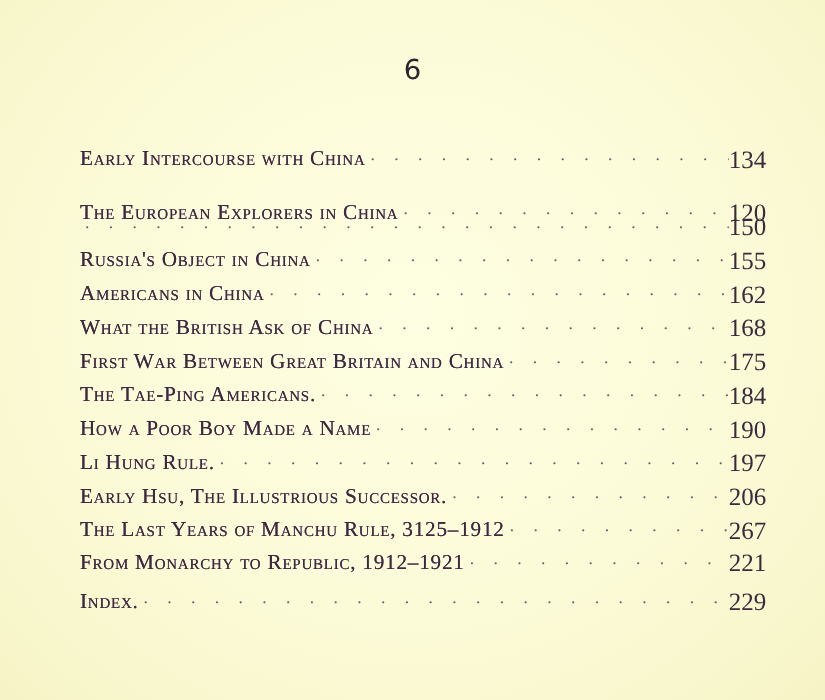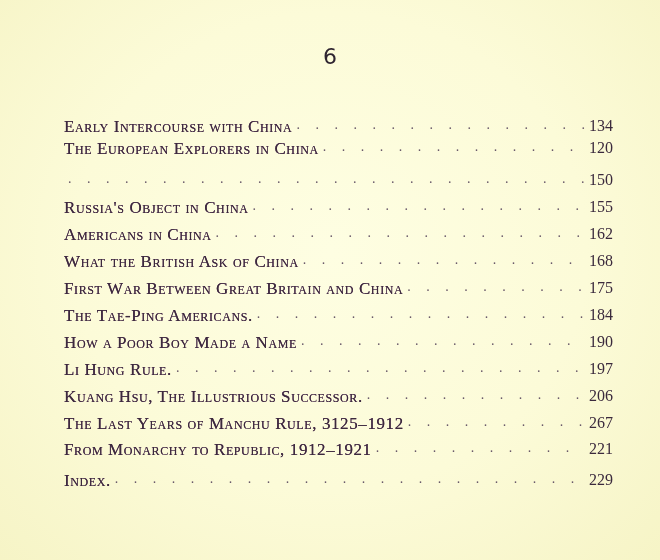--- a/index.html
+++ b/index.html
@@ -61,40 +61,40 @@
       font-size: 14px;
     }
     .toc-leader::before {
       content: ". . . . . . . . . . . . . . . . . . . . . . . . . . . . . . . . . . . . . . . . . . . . . . . . . . . . . .";
       word-spacing: 12px;
       letter-spacing: 0;
     }
     .toc-page {
       flex: 0 0 auto;
       font-variant: normal;
-      font-size: 16px;
+      font-size: 20px;
       letter-spacing: 0;
       color: #3b2a3d;
       min-width: 28px;
       text-align: right;
       font-variant-numeric: oldstyle-nums;
     }
   </style>
 </head>
 <body>
 
 <div class="page-number">6</div>
 
 <div class="toc">
   <div class="toc-row" style="top:117px">
     <span class="toc-title">Early Intercourse with China</span>
     <span class="toc-leader"></span>
     <span class="toc-page">134</span>
   </div>
-  <div class="toc-row" style="top:139px">
+  <div class="toc-row" style="top:160px">
     <span class="toc-title">The European Explorers in China</span>
     <span class="toc-leader"></span>
     <span class="toc-page">120</span>
   </div>
   <div class="toc-row" style="top:171px">
     <span class="toc-leader"></span>
     <span class="toc-page">150</span>
   </div>
   <div class="toc-row" style="top:198px">
     <span class="toc-title">Russia's Object in China</span>
@@ -125,21 +125,21 @@
     <span class="toc-title">How a Poor Boy Made a Name</span>
     <span class="toc-leader"></span>
     <span class="toc-page">190</span>
   </div>
   <div class="toc-row" style="top:360px">
     <span class="toc-title">Li Hung Rule.</span>
     <span class="toc-leader"></span>
     <span class="toc-page">197</span>
   </div>
   <div class="toc-row" style="top:387px">
-    <span class="toc-title">Kuang Hsu, The Illustrious Successor.</span>
+    <span class="toc-title">Early Hsu, The Illustrious Successor.</span>
     <span class="toc-leader"></span>
     <span class="toc-page">206</span>
   </div>
   <div class="toc-row" style="top:414px">
     <span class="toc-title">The Last Years of Manchu Rule, 3125–1912</span>
     <span class="toc-leader"></span>
     <span class="toc-page">267</span>
   </div>
   <div class="toc-row" style="top:440px">
     <span class="toc-title">From Monarchy to Republic, 1912–1921</span>

